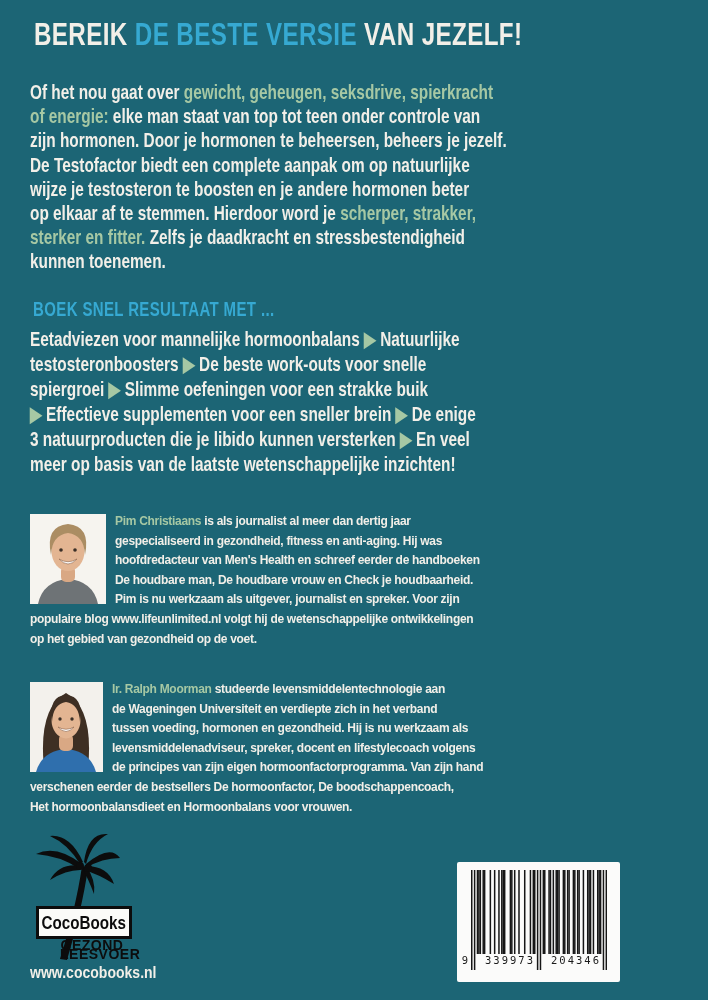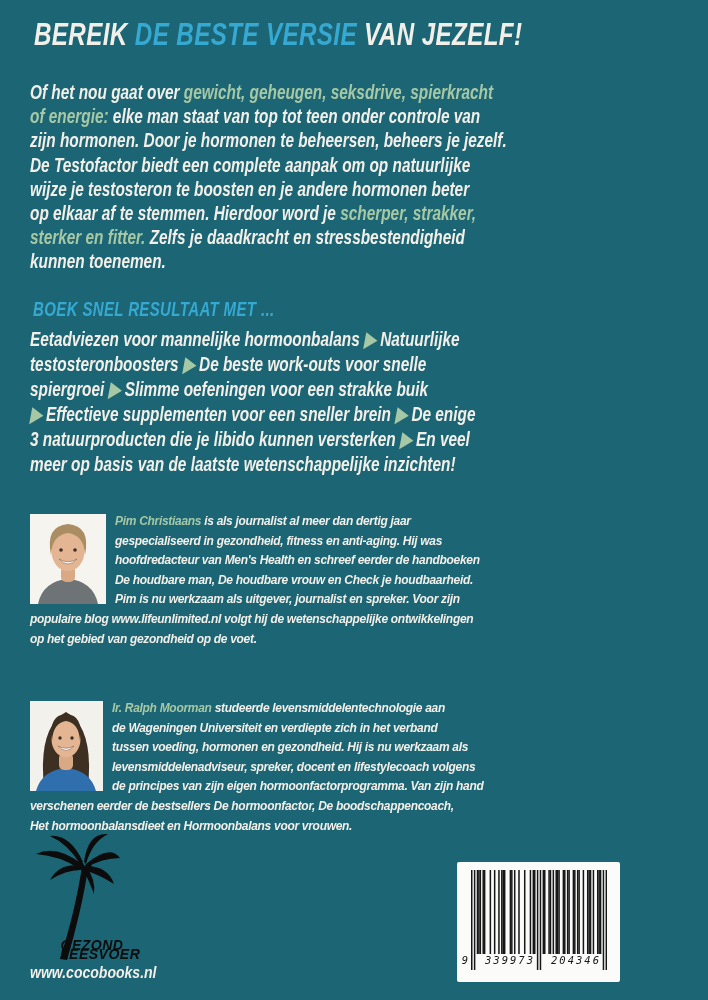--- a/index.html
+++ b/index.html
@@ -1,20 +1,20 @@
 <!DOCTYPE html>
 <html style="--bg: #1c6575; --white: #f2efe8; --cyan: #36a9d2; --green: #a6c8a4; --black: #0c0c0c;"><head>
 <meta charset="utf-8">
 <style>
   html,body{margin:0;padding:0;background:#333;}
   .page{
     position:relative;width:708px;height:1000px;overflow:hidden;
     background:var(--bg,#1c6575);
     font-family:"Liberation Sans",sans-serif;
-    font-weight:bold;color:var(--white,#f2efe8);font-style:italic;
+    font-weight:bold;color:var(--white,#f2efe8);
   }
   .condense{
     display:block;margin:0;white-space:pre-line;
     transform-origin:0 0;position:absolute;
   }
   .title{
     left:34px;top:18px;font-size:31px;line-height:34px;
     transform:scaleX(0.78);width:700px;letter-spacing:0.5px;
   }
   .intro{
@@ -29,21 +29,21 @@
   .bullets{
     left:30px;top:326px;font-size:20.5px;line-height:25px;
     transform:scaleX(0.75);width:720px;
   }
   .author{
     position:absolute;left:30px;width:648px;
     font-size:12px;line-height:19.6px;letter-spacing:-0.3px;
     white-space:pre-line;
   }
   .author-1{top:512px;}
-  .author-2{top:699px;}
+  .author-2{top:680px;}
   .photo{float:left;margin:2px 9px 2px 0;display:block;}
   .photo svg{display:block;}
   .palm{position:absolute;left:20px;top:832px;}
   .sign{
     position:absolute;left:36px;top:906px;width:90px;height:27px;
     background:#fbfbf8;border:3px solid #0c0c0c;
     display:flex;align-items:center;justify-content:center;
   }
   .sign span{
     display:inline-block;transform:scaleX(0.8);
@@ -138,20 +138,23 @@
       <path d="M62,32 Q36,12 16,22 Q40,24 58,36 Z"></path>
       <path d="M62,34 Q40,30 30,48 Q46,38 60,38 Z"></path>
       <path d="M64,30 Q68,0 88,2 Q72,10 66,32 Z"></path>
       <path d="M66,32 Q90,12 100,26 Q82,26 66,36 Z"></path>
       <path d="M66,34 Q88,34 94,52 Q78,42 64,38 Z"></path>
       <path d="M66,34 Q76,48 74,62 Q68,46 63,38 Z"></path>
       <circle cx="60" cy="34" r="4"></circle>
       <circle cx="68" cy="36" r="4"></circle>
     </g>
   </svg>
+  <div class="sign">
+      <span>CocoBooks</span>
+    </div>
   <div class="tagline">
       <div>GEZOND</div>
       <div>LEESVOER</div>
     </div>
   <div class="website">www.cocobooks.nl</div>
 
   <div class="barcode">
     <svg id="barcode-bars" width="136" height="100" viewBox="0 0 95 100" preserveAspectRatio="none">
         <rect x="0" y="0" width="1.05" height="100"></rect>
         <rect x="2" y="0" width="1.05" height="100"></rect>

